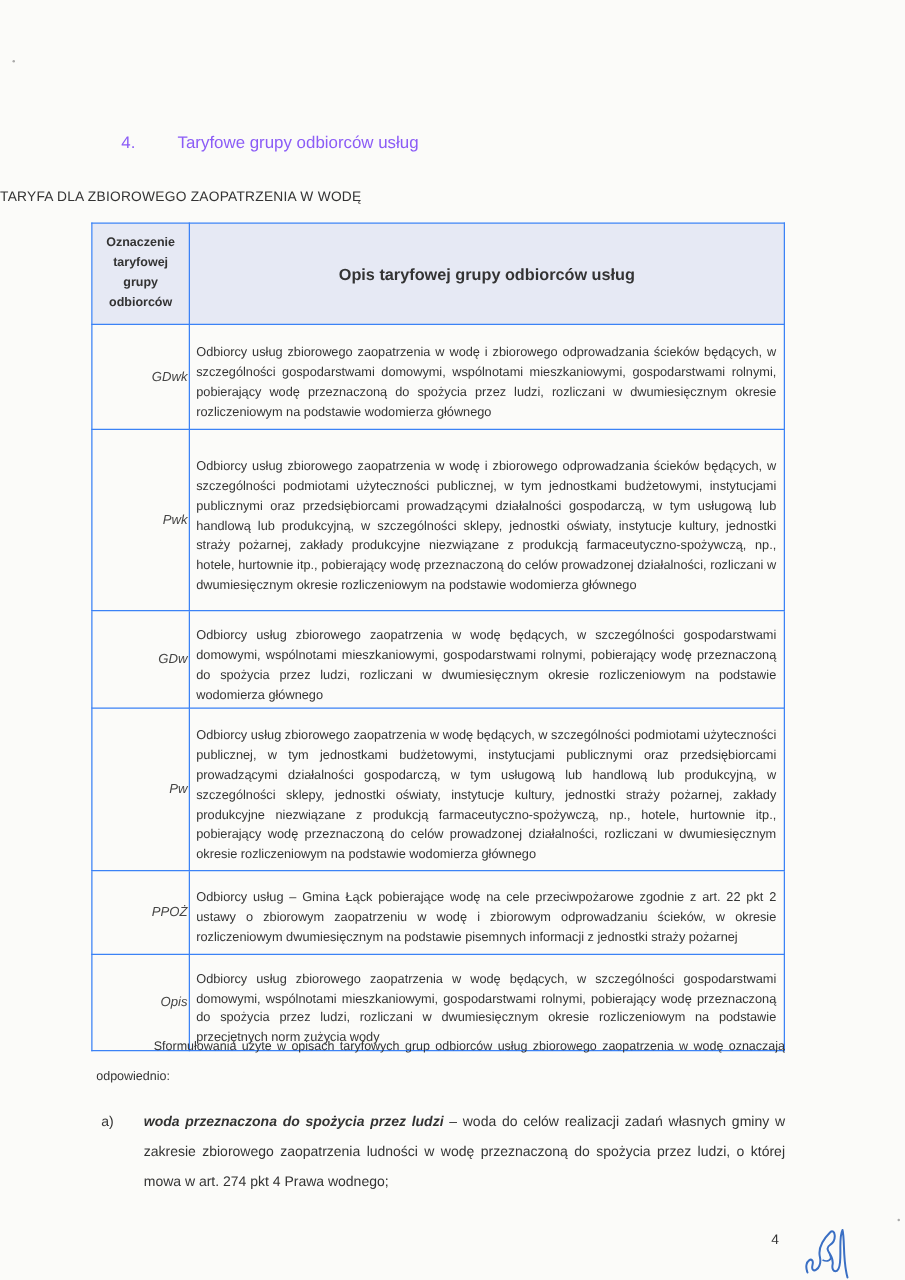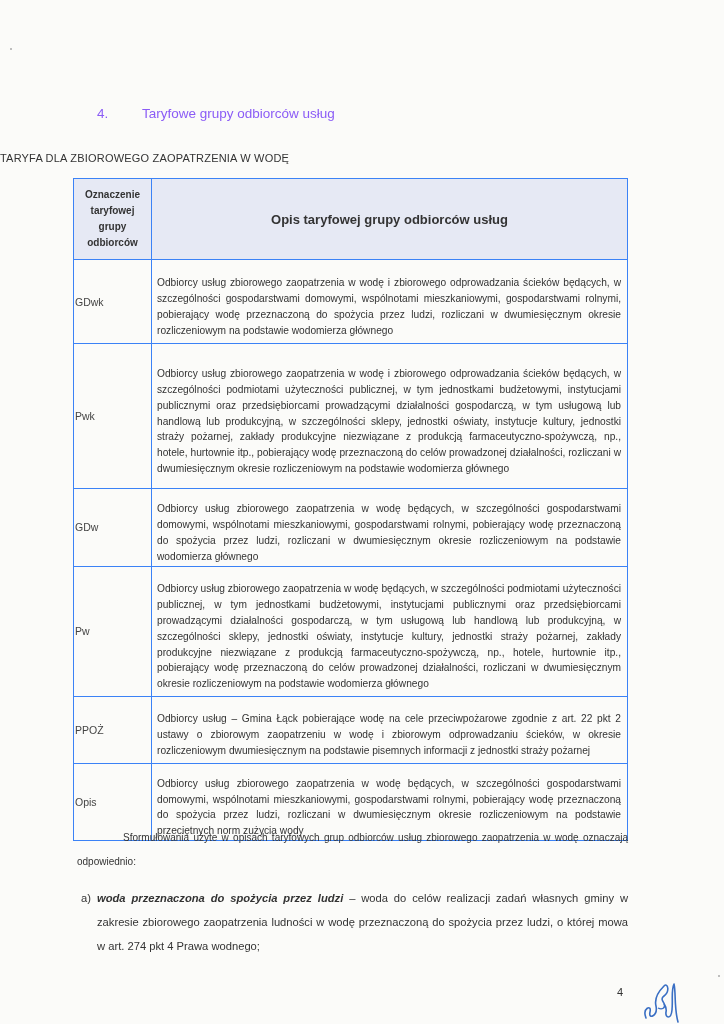--- a/index.html
+++ b/index.html
@@ -20,31 +20,31 @@
     border-collapse: collapse; font-size: 10.2px; color: #333;
   }
   table.tariff td, table.tariff th {
     border: 1px solid #3b82f6; vertical-align: middle;
   }
   table.tariff th {
     background: #e6e9f4; font-weight: bold; color: #333; height: 78px;
   }
   th.col-code { width: 73px; font-size: 10px; line-height: 16px; padding: 0 2px; }
   th.col-desc { font-size: 13px; }
-  td.code { text-align: left; color: #444; font-size: 10.5px; }
+  td.code { text-align: right; color: #444; font-size: 10.5px; font-style: italic; }
   td.desc { text-align: justify; text-align-last: left; padding: 12px 6px 1px 5px; line-height: 15.9px; }
   .para {
     position: absolute; left: 77px; width: 551px; top: 826px; font-size: 10px;
     line-height: 24px; text-align: justify; color: #333; text-indent: 46px;
   }
   .item {
     position: absolute; left: 77px; width: 551px; top: 886px; font-size: 11.2px; line-height: 24px; color: #333;
   }
   .item .label { position: absolute; left: 4px; top: 0; }
-  .item .text { margin-left: 20px; text-align: justify; }
+  .item .text { margin-left: 38px; text-align: justify; }
   .item .term { font-weight: bold; font-style: italic; }
   .page-number {
     position: absolute; left: 617px; top: 986px; font-size: 11px; color: #333;
   }
   .signature { position: absolute; left: 638px; top: 978px; width: 50px; height: 46px; }
   .speck { position: absolute; width: 2px; height: 2px; background: #aaa; border-radius: 1px; }
 </style>
 </head>
 <body>
 

